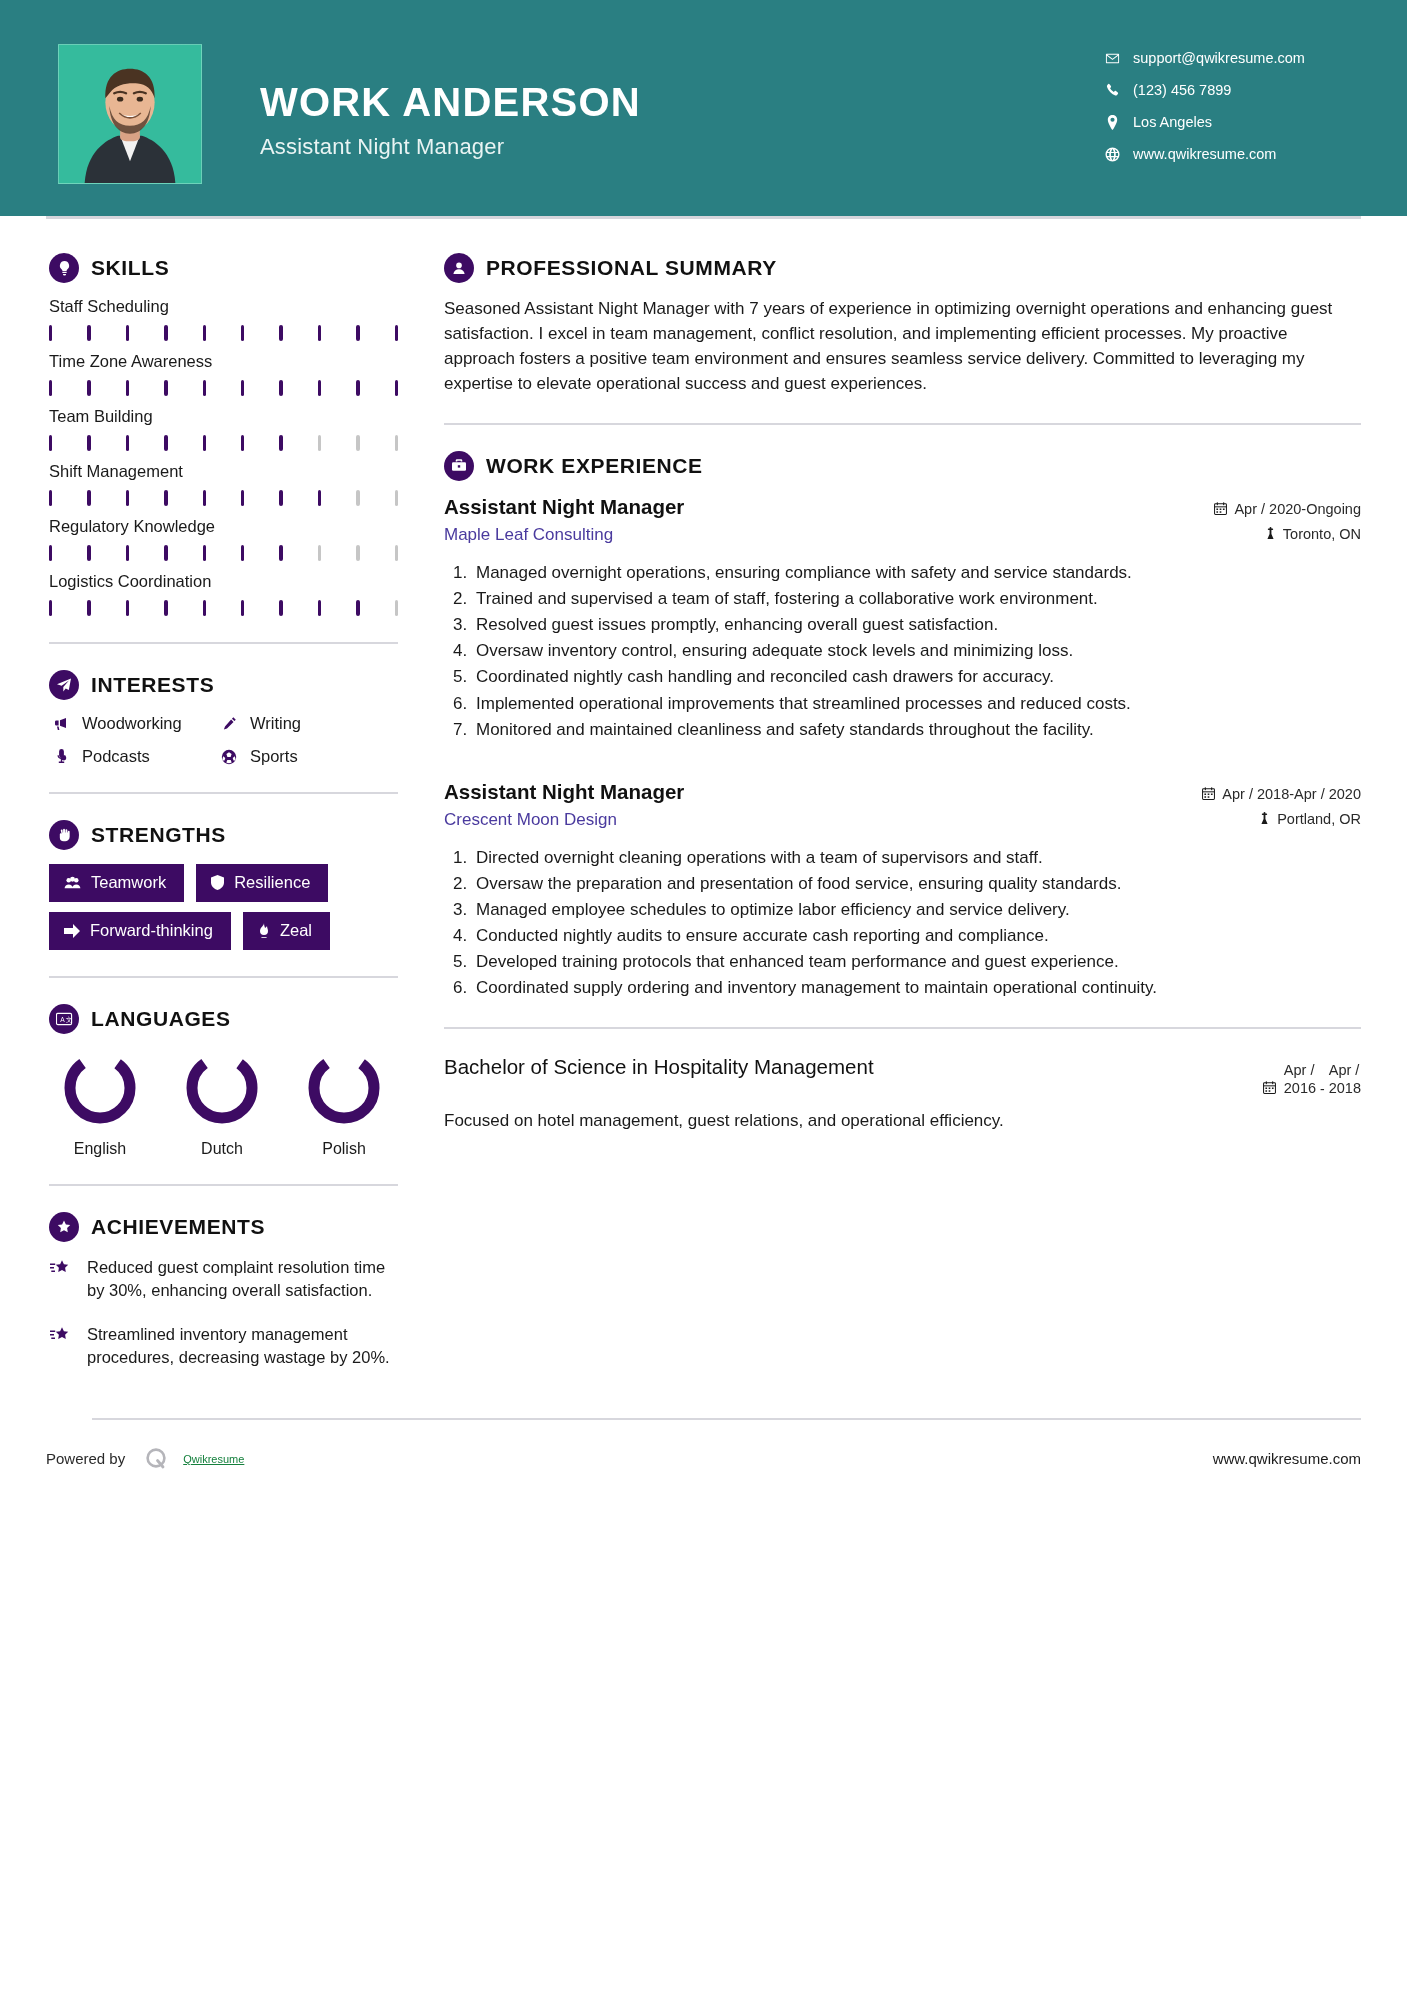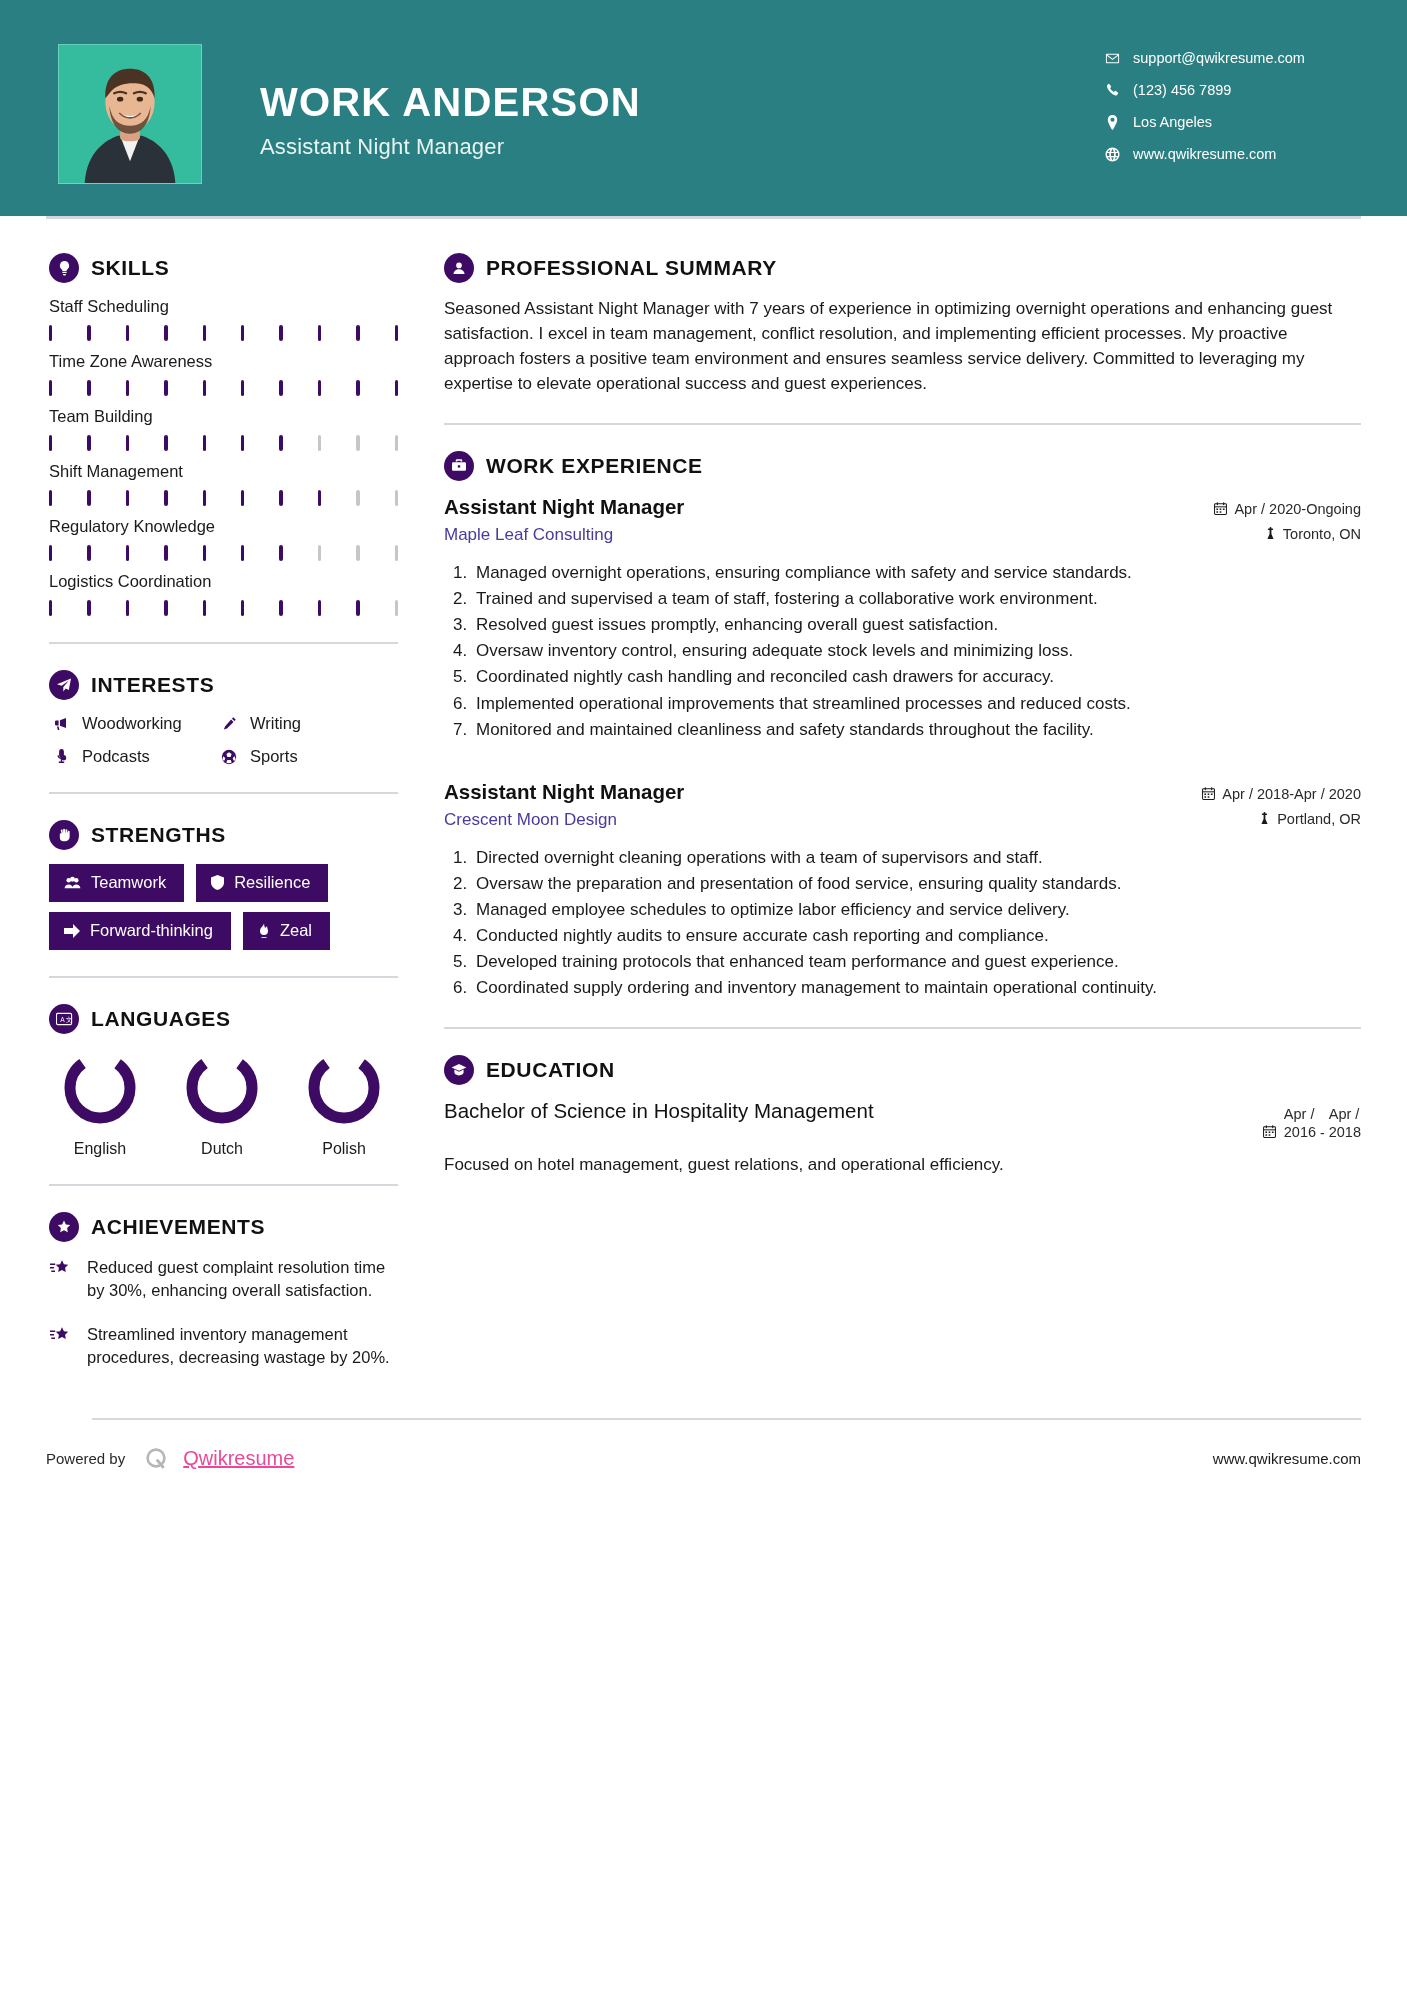--- a/index.html
+++ b/index.html
@@ -332,22 +332,22 @@
   }
   .powered {
     display: flex;
     align-items: center;
     font-size: 15px;
     color: #2a2a2a;
   }
   .qlogo { margin: 0 14px 0 18px; display: inline-flex; }
   .qlogo svg { fill: none; stroke: #b5b5ba; }
   .brand {
-    font-size: 20px;
-    color: #ec4899;
+    font-size: 11px;
+    color: #15803d;
     text-decoration: underline;
   }
   .footer-url { font-size: 15px; color: #1a1a1a; }
 </style>
 </head>
 <body>
 
 <div class="page">
 
   <div class="header">
@@ -822,29 +822,20 @@
             <li>Conducted nightly audits to ensure accurate cash reporting and compliance.</li>
             <li>Developed training protocols that enhanced team performance and guest experience.</li>
             <li>Coordinated supply ordering and inventory management to maintain operational continuity.</li>
           </ol>
         </div>
       </div>
 
       <div class="sec-divider"></div>
 
       <div>
-        <div class="sec-head">
-          <span class="sec-badge">
-            <svg width="16" height="14" viewBox="0 0 16 14">
-                <path d="M8 1L15.4 4.4 8 7.8.6 4.4z"></path>
-                <path d="M3.4 6.6v3C3.4 11.2 5.5 12.4 8 12.4s4.6-1.2 4.6-2.8v-3L8 8.8z"></path>
-              </svg>
-          </span>
-          <span class="sec-title">EDUCATION</span>
-        </div>
         <div class="edu-head">
           <div style="flex:1">
             <div class="edu-degree">Bachelor of Science in Hospitality Management</div>
           </div>
           <div class="edu-dates">
             <span class="ico">
               <svg width="13" height="13" viewBox="0 0 14 14">
                   <rect x="0.6" y="2" width="12.8" height="11.4" rx="1" fill="none" stroke="#1a1a1a" stroke-width="1.1"></rect>
                   <path d="M0.6 5.2h12.8" stroke="#1a1a1a" stroke-width="1.1"></path>
                   <rect x="3" y="0.4" width="1.2" height="3"></rect>

